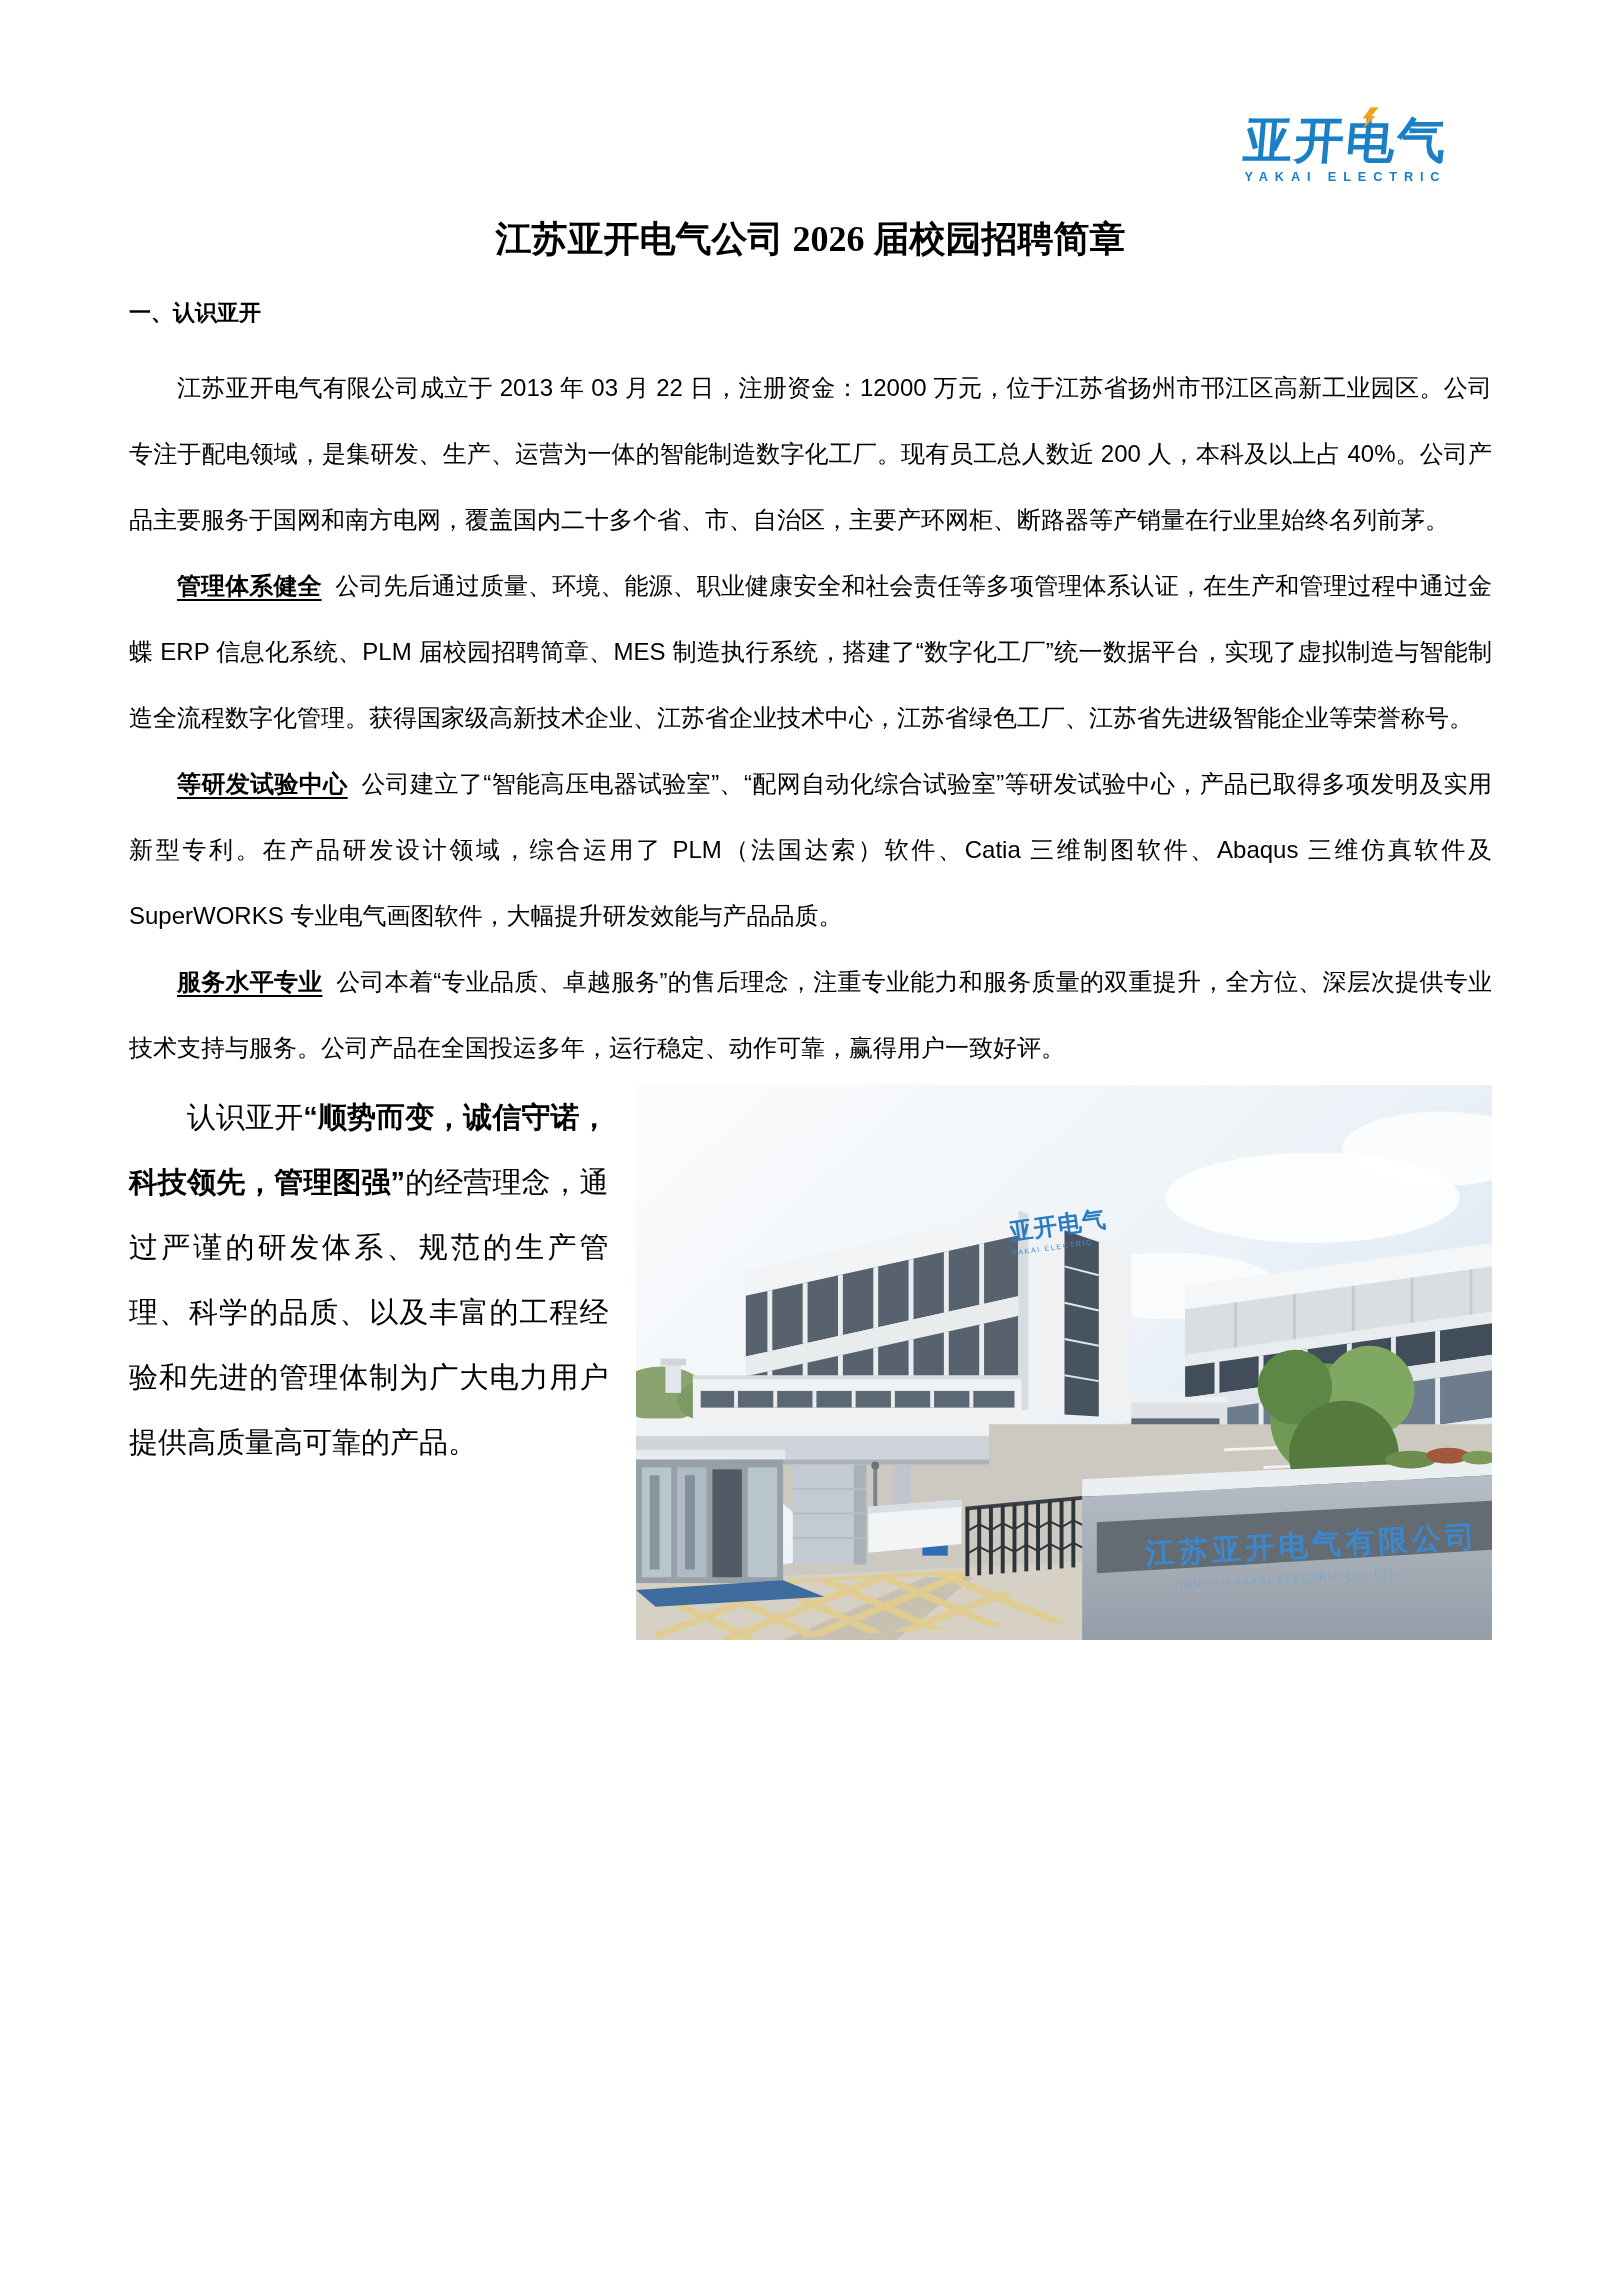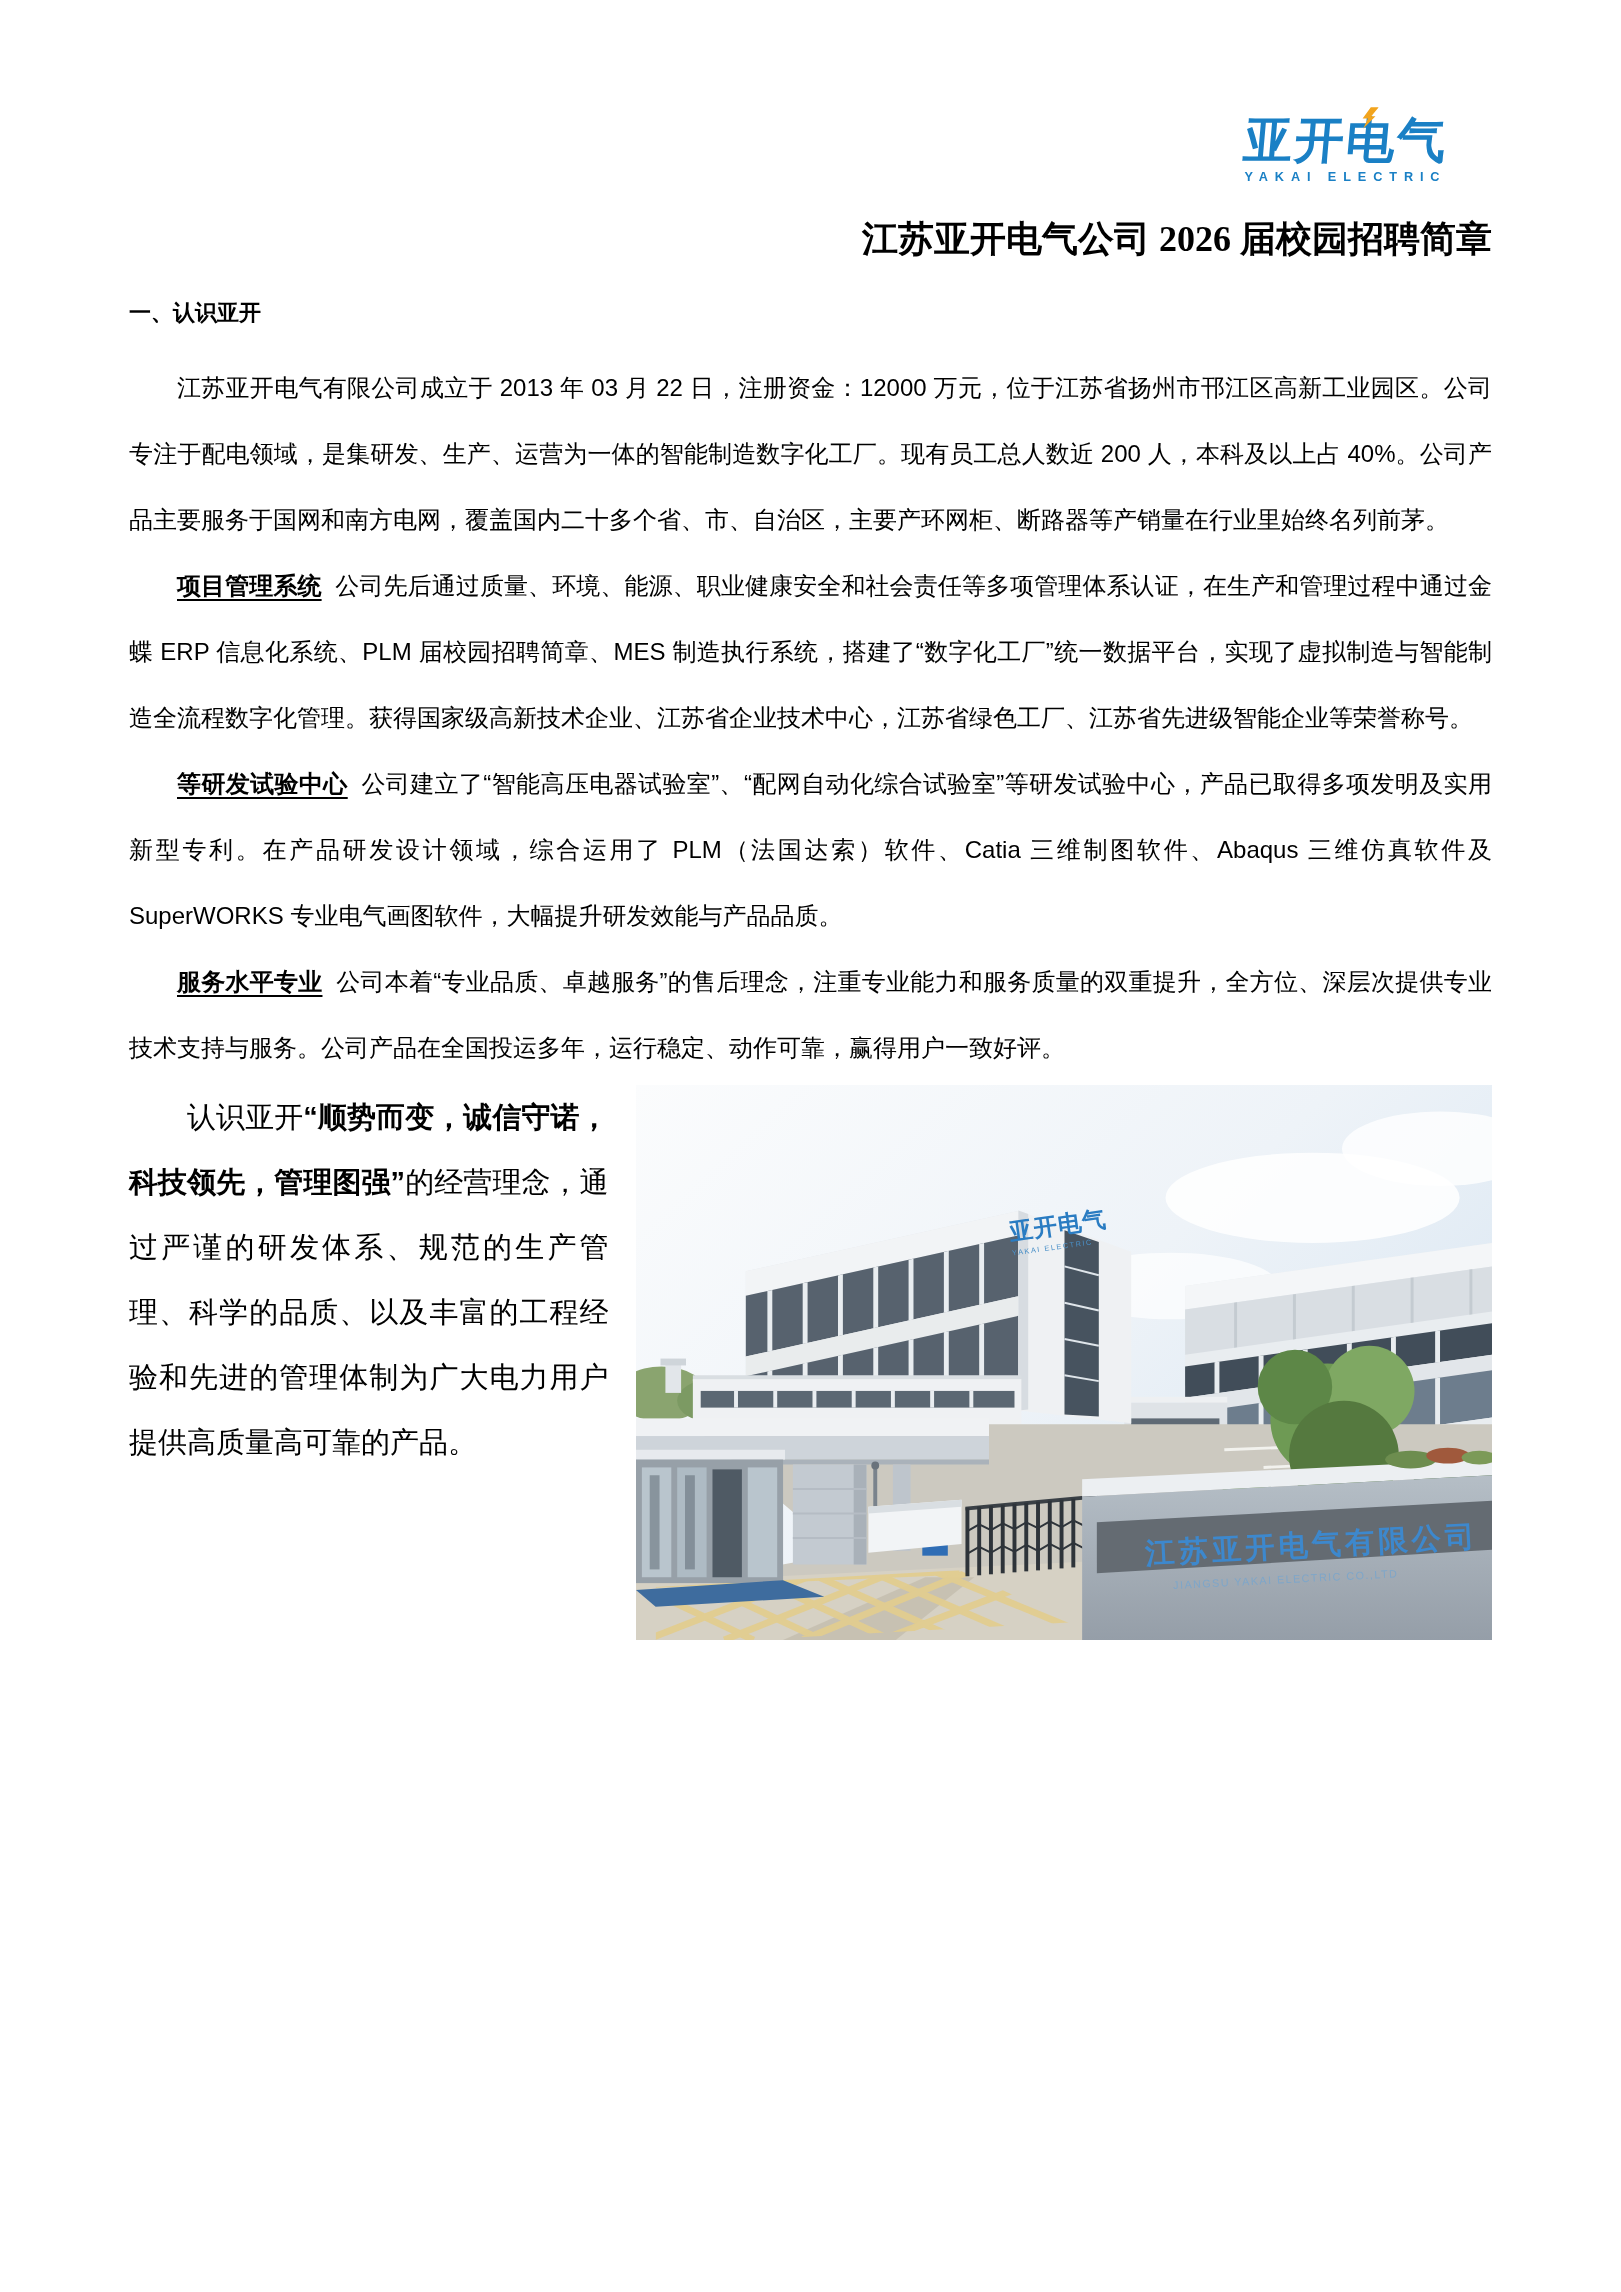--- a/index.html
+++ b/index.html
@@ -8,21 +8,21 @@
   
   .logo{position:absolute;top:116px;right:153px;width:245px;text-align:center;}
   .logo-cn{display:inline-block;position:relative;font-size:49px;font-weight:bold;
            color:#1a80c5;letter-spacing:2px;line-height:1;transform:skewX(-5deg);}
   .logo-bolt{position:absolute;top:-8.8px;left:56%;width:17.6px;height:21.6px;background:#f2a41d;
              clip-path:polygon(55% 0,100% 0,62% 42%,86% 42%,22% 100%,44% 52%,14% 52%);}
   .logo-en{margin-top:4.9px;font-size:12.7px;font-weight:bold;color:#1a80c5;letter-spacing:6.9px;}
   
   .content{padding:0 129px;}
   .doc-title{margin:0;padding-top:214px;font-family:"Liberation Serif", serif;
-             font-size:36px;line-height:51px;font-weight:bold;text-align:right;}
+             font-size:36px;line-height:51px;font-weight:bold;text-align:center;}
   .doc-heading{margin:25.5px 0 0 0;font-family:"Liberation Serif", serif;
                font-size:22px;line-height:43px;font-weight:bold;}
   .body-text p{margin:0;font-size:24px;line-height:66px;text-align:justify;text-indent:2em;}
   .body-text p:first-child{margin-top:21.6px;}
   .lead{font-weight:bold;text-decoration:underline;text-underline-offset:4.9px;margin-right:13.7px;}
   
   .closing{margin-top:3.9px;}
   .closing::after{content:"";display:block;clear:both;}
   .photo-wrap{float:right;width:856px;height:555px;margin:0 0 0 27.4px;}
   .photo-wrap svg{display:block;width:856px;height:555px;}
@@ -43,21 +43,21 @@
   </div>
 
   <div class="content">
 
     <h1 class="doc-title">江苏亚开电气公司 2026 届校园招聘简章</h1>
 
     <h2 class="doc-heading">一、认识亚开</h2>
 
     <div class="body-text">
       <p><span>江苏亚开电气有限公司成立于 2013 年 03 月 22 日，注册资金：12000 万元，位于江苏省扬州市邗江区高新工业园区。公司专注于配电领域，是集研发、生产、运营为一体的智能制造数字化工厂。现有员工总人数近 200 人，本科及以上占 40%。公司产品主要服务于国网和南方电网，覆盖国内二十多个省、市、自治区，主要产环网柜、断路器等产销量在行业里始终名列前茅。</span></p>
-      <p><span class="lead">项目管理系统</span><span>公司先后通过质量、环境、能源、职业健康安全和社会责任等多项管理体系认证，在生产和管理过程中通过金蝶 ERP 信息化系统、PLM 届校园招聘简章、MES 制造执行系统，搭建了“数字化工厂”统一数据平台，实现了虚拟制造与智能制造全流程数字化管理。获得国家级高新技术企业、江苏省企业技术中心，江苏省绿色工厂、江苏省先进级智能企业等荣誉称号。</span></p>
+      <p><span class="lead">管理体系健全</span><span>公司先后通过质量、环境、能源、职业健康安全和社会责任等多项管理体系认证，在生产和管理过程中通过金蝶 ERP 信息化系统、PLM 届校园招聘简章、MES 制造执行系统，搭建了“数字化工厂”统一数据平台，实现了虚拟制造与智能制造全流程数字化管理。获得国家级高新技术企业、江苏省企业技术中心，江苏省绿色工厂、江苏省先进级智能企业等荣誉称号。</span></p>
       <p><span class="lead">等研发试验中心</span><span>公司建立了“智能高压电器试验室”、“配网自动化综合试验室”等研发试验中心，产品已取得多项发明及实用新型专利。在产品研发设计领域，综合运用了 PLM（法国达索）软件、Catia 三维制图软件、Abaqus 三维仿真软件及 SuperWORKS 专业电气画图软件，大幅提升研发效能与产品品质。</span></p>
       <p><span class="lead">服务水平专业</span><span>公司本着“专业品质、卓越服务”的售后理念，注重专业能力和服务质量的双重提升，全方位、深层次提供专业技术支持与服务。公司产品在全国投运多年，运行稳定、动作可靠，赢得用户一致好评。</span></p>
     </div>
 
     <div class="closing">
 
       <div class="photo-wrap">
         <svg viewBox="0 0 873 566" xmlns="http://www.w3.org/2000/svg">
           <defs>
             <linearGradient id="sky" x1="0" y1="0" x2="1" y2="0.7">

